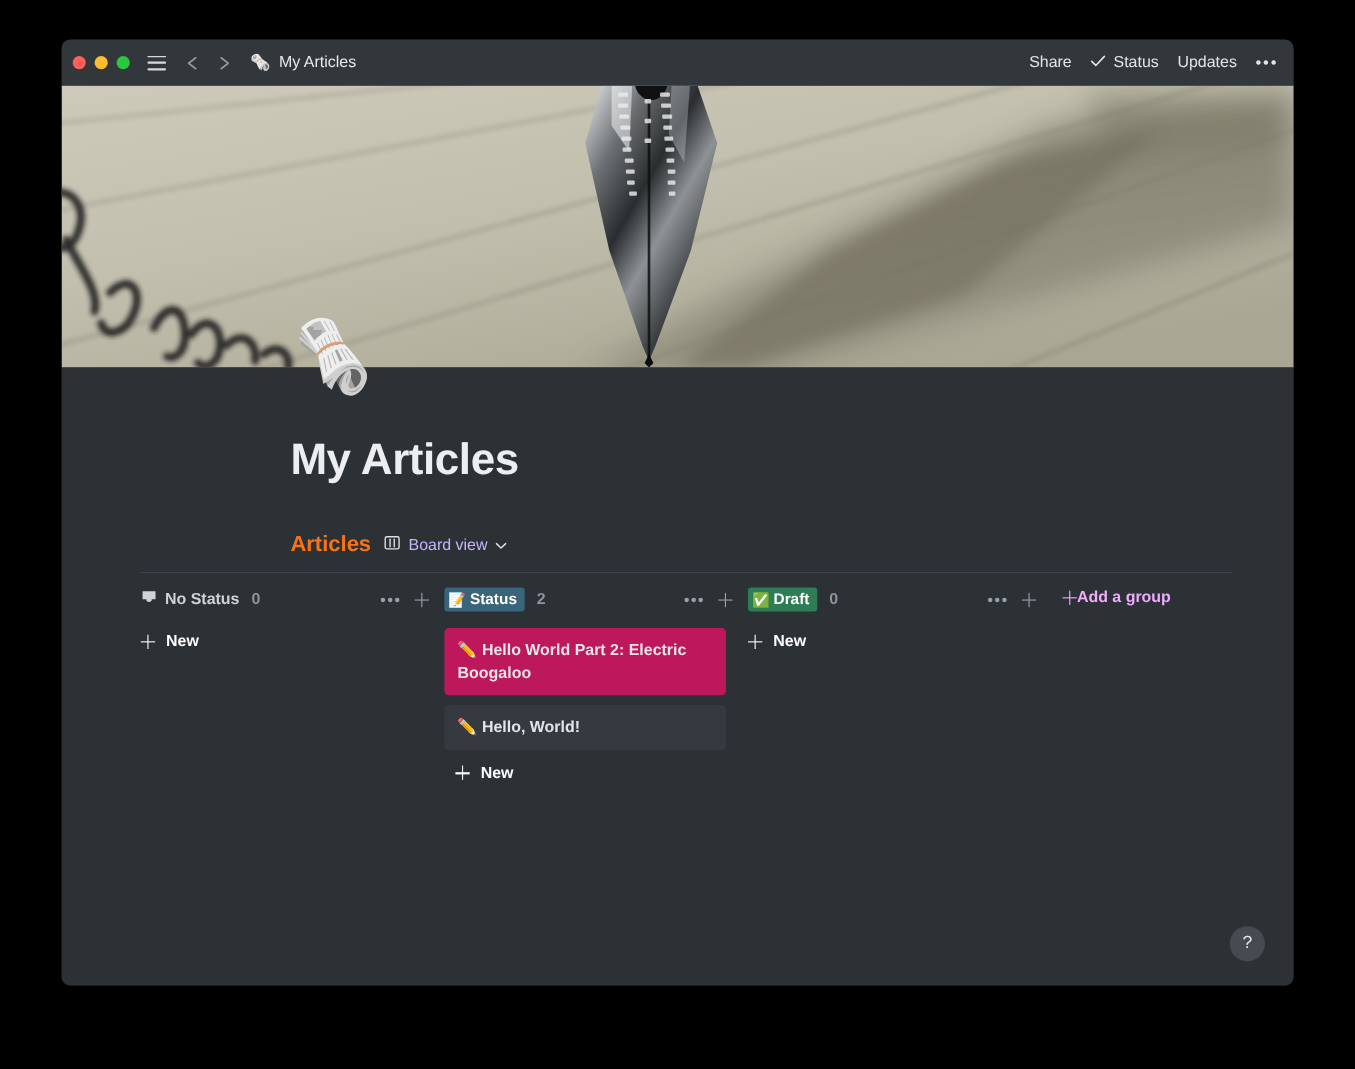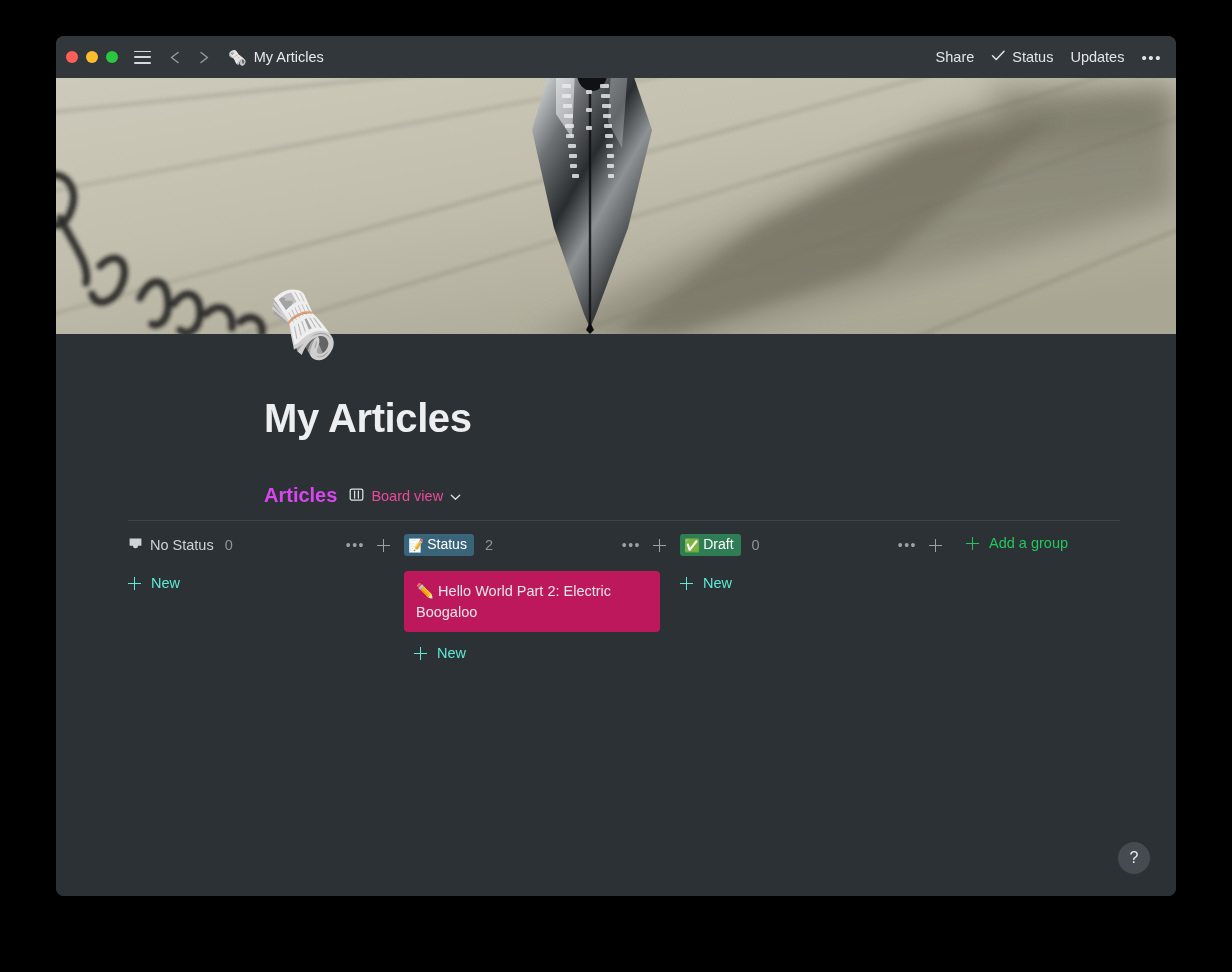--- a/index.html
+++ b/index.html
@@ -109,49 +109,50 @@
   
   .db-header {
     position: absolute;
     left: 208px;
     top: 150px;
     display: flex;
     align-items: center;
     gap: 12px;
   }
   .db-name {
-    color: #d946ef;
+    color: #f97316;
     font-size: 20px;
     font-weight: bold;
   }
   .view-tab {
     display: flex;
     align-items: center;
     gap: 7px;
-    color: #ec4899;
+    color: #c4b5fd;
     font-size: 14.5px;
   }
 
   .divider {
     position: absolute;
     left: 72px;
     top: 186px;
     width: 992px;
     height: 1px;
     background: #3d4348;
   }
 
   
   .board {
     position: absolute;
     left: 72px;
     top: 198px;
     width: 1000px;
     display: flex;
     align-items: flex-start;
+    font-weight: bold;
   }
   .column { width: 276px; flex: 0 0 276px; }
 
   .col-head {
     display: flex;
     align-items: center;
     height: 26px;
     padding-right: 14px;
   }
   .col-label {
@@ -200,32 +201,31 @@
     color: #e3e6e9;
     font-size: 14.5px;
     line-height: 1.42;
   }
   .card.hovered { background: #be185d; }
 
   .new-btn {
     display: flex;
     align-items: center;
     gap: 10px;
-    color: #5eead4;
+    color: #ffffff;
     font-size: 14.5px;
     height: 24px;
   }
   .col-new-top { margin-top: 13px; }
   .col-new-bottom { margin-top: 3px; padding-left: 10px; }
 
   .add-group {
     display: flex;
     align-items: center;
-    gap: 10px;
-    color: #22c55e;
+    color: #f0abfc;
     font-size: 14.5px;
     margin-left: 10px;
     margin-top: 3px;
     white-space: nowrap;
   }
 
   .plus { position: relative; display: inline-block; width: 13px; height: 13px; }
   .plus::before, .plus::after {
     content: ""; position: absolute; background: currentColor;
   }
@@ -463,20 +463,24 @@
             <span class="dots-sm">•••</span>
             <span class="plus"></span>
           </span>
         </div>
 
         <div class="cards">
           <div class="card hovered">
             <span>✏️</span>
             <span>Hello World Part 2: Electric Boogaloo</span>
           </div>
+          <div class="card">
+            <span>✏️</span>
+            <span>Hello, World!</span>
+          </div>
         </div>
 
         <div class="new-btn col-new-bottom">
           <span class="plus"></span>
           <span>New</span>
         </div>
       </div>
 
       <div class="column">
         <div class="col-head">

